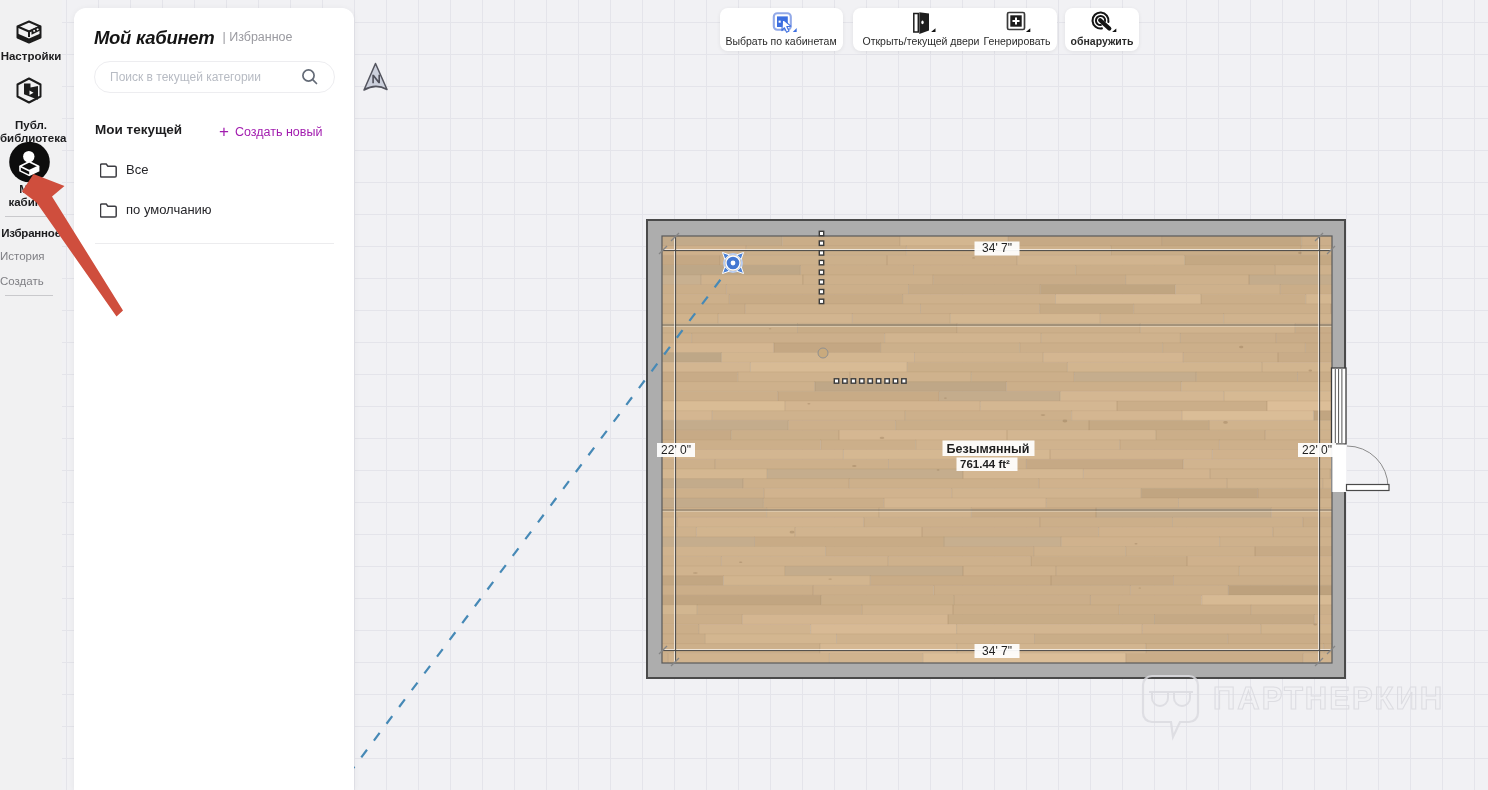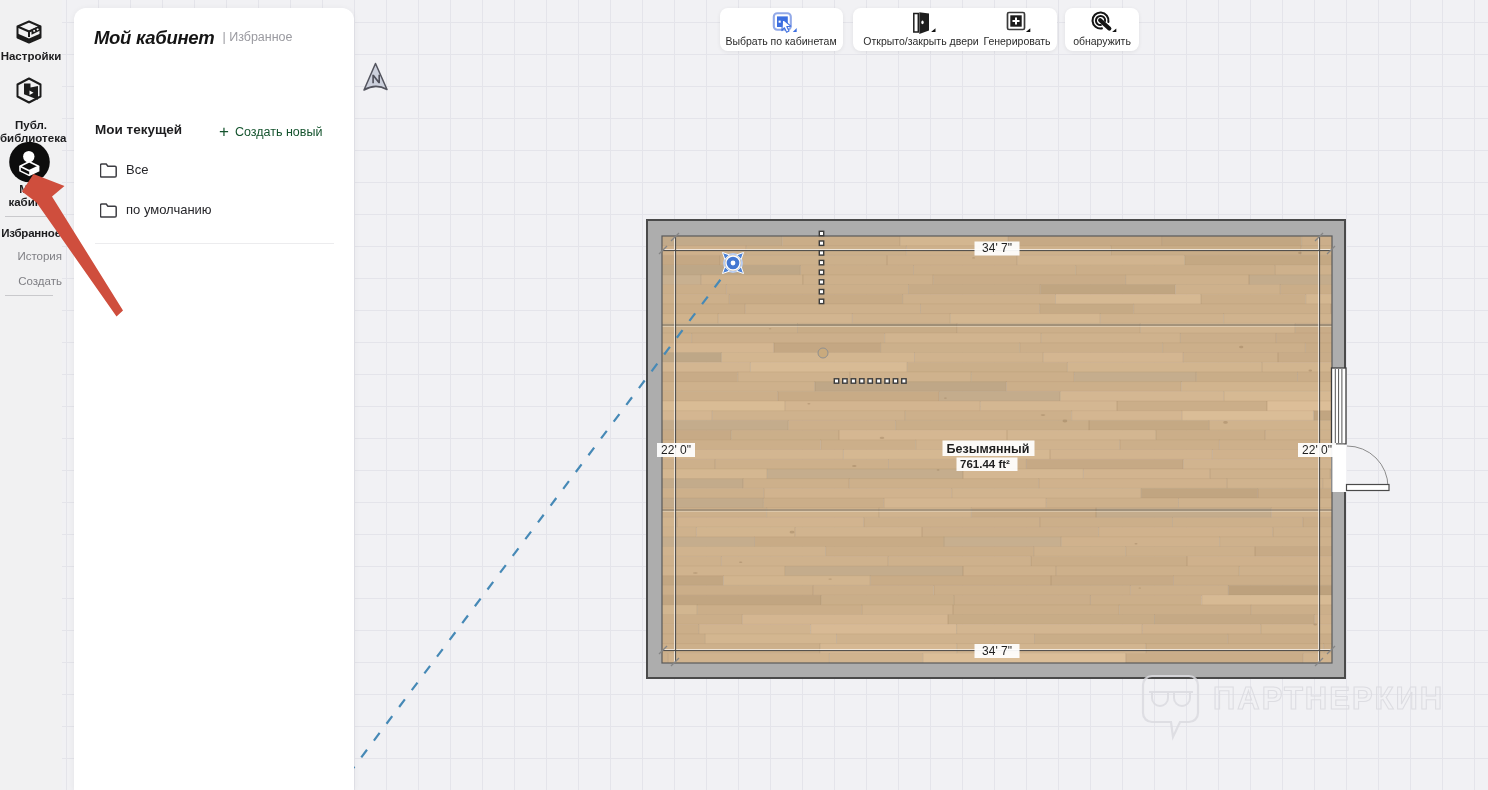--- a/index.html
+++ b/index.html
@@ -9,33 +9,33 @@
     background-image:linear-gradient(to right,#e4e4ea 1px,transparent 1px),
                      linear-gradient(to bottom,#e4e4ea 1px,transparent 1px);
     background-size:32px 32px;background-position:2px 22px;}
   .toolbtn{position:absolute;top:8px;height:43px;background:#fff;border-radius:8px;
     box-shadow:0 1px 4px rgba(0,0,0,0.07);}
   .toollabel{position:absolute;top:35px;will-change:transform;font-size:10.5px;color:#2b2b2b;white-space:nowrap;
     transform:translateX(-50%);text-align:right;}
   #sidebar{position:absolute;left:0;top:0;width:62px;height:790px;background:#f1f1f2;}
   .sblabel{position:absolute;width:62px;will-change:transform;text-align:center;font-weight:bold;font-size:11.5px;
     color:#1c1c1e;white-space:nowrap;line-height:13px;}
-  .sbgray{position:absolute;width:62px;will-change:transform;text-align:right;font-size:11.5px;color:#7f7f84;}
+  .sbgray{position:absolute;width:62px;will-change:transform;text-align:left;font-size:11.5px;color:#7f7f84;}
   .sbline{position:absolute;left:5px;width:48px;border-top:1px solid #c9c9cc;}
   #panel{position:absolute;left:74px;top:8px;width:280px;height:782px;background:#fff;
     border-radius:12px 12px 0 0;box-shadow:0 1px 6px rgba(0,0,0,0.06);}
   #hdr{will-change:transform;position:absolute;left:20px;top:19px;font-size:18.5px;font-weight:bold;
     font-style:italic;color:#141414;letter-spacing:-0.3px;white-space:nowrap;}
   #hdr .sub{font-size:12.5px;font-weight:normal;font-style:normal;color:#9a9aa0;
     letter-spacing:0;margin-left:8px;vertical-align:3px;}
   #search{position:absolute;left:20px;top:53px;width:239px;height:30px;border:1.5px solid #ededf0;
     border-radius:17px;}
   #search .ph{will-change:transform;position:absolute;left:15px;top:8px;font-size:12px;color:#b7bbc3;}
   #groups{will-change:transform;position:absolute;left:21px;top:114px;font-size:13.5px;font-weight:bold;color:#1d1d1f;}
-  #newgrp{will-change:transform;position:absolute;right:32px;top:114px;font-size:12.5px;color:#14532d;}
+  #newgrp{will-change:transform;position:absolute;right:32px;top:114px;font-size:12.5px;color:#a21caf;}
   #newgrp .plus{font-size:17px;font-weight:normal;vertical-align:-1px;margin-right:6px;}
   .folderrow{will-change:transform;position:absolute;left:26px;font-size:13px;color:#26262a;}
   .folderrow svg{vertical-align:-4px;margin-right:9px;}
   #psep{position:absolute;left:21px;top:235px;width:239px;border-top:1px solid #ececee;}
 </style>
 </head>
 <body>
 <div id="canvas">
 <svg width="1488" height="790" style="position:absolute;left:0;top:0;will-change:transform">
   <defs>
@@ -693,23 +693,23 @@
   </g>
 
   <g fill="none" stroke="#141414" stroke-linecap="round">
     <path d="M1101.9,28.4 A8,8 0 1 1 1108.4,21.9" stroke-width="2.1"></path>
     <path d="M1100.9,25.1 A4.6,4.6 0 1 1 1105.1,20.9" stroke-width="2"></path>
     <line x1="1100.2" y1="20.2" x2="1109.3" y2="28.5" stroke-width="4.2"></line>
     <path d="M1116.3,28.5 v3.5 h-4.2 Z" fill="#111" stroke="none"></path>
   </g>
 </svg>
 <div class="toollabel" style="left:781px;">Выбрать по кабинетам</div>
-<div class="toollabel" style="left:921px;">Открыто/закрыть двери</div>
+<div class="toollabel" style="left:921px;">Открыть/текущей двери</div>
 <div class="toollabel" style="left:1017px;">Генерировать</div>
-<div class="toollabel" style="left:1102px;">обнаружить</div>
+<div class="toollabel" style="left:1102px;font-weight:bold;">обнаружить</div>
 
 <div id="sidebar">
   <svg width="62" height="790">
 
     <g stroke="#1c1c1c" stroke-width="2" fill="none" stroke-linejoin="round">
       <path d="M29,21.5 L40.5,26.5 V37.5 L29,42.5 L17.5,37.5 V26.5 Z"></path>
       <path d="M17.5,26.5 L29,31.5 L40.5,26.5 M29,31.5 V37"></path>
     </g>
     <path d="M31.5,29.6 L40.2,25.4 V30.6 L31.5,34.8 Z" fill="#1c1c1c"></path>
     <rect x="33.3" y="30" width="1.8" height="1.8" fill="#fff" transform="rotate(-24 34.2 30.9)"></rect>
@@ -735,20 +735,27 @@
   <div class="sblabel" style="top:183px;">Мой<br>кабинет</div>
   <div class="sbline" style="top:216px;"></div>
   <div class="sblabel" style="top:227px;font-size:11.5px;letter-spacing:-0.2px;">Избранное</div>
   <div class="sbgray" style="top:250px;">История</div>
   <div class="sbgray" style="top:275px;">Создать</div>
   <div class="sbline" style="top:295px;"></div>
 </div>
 
 <div id="panel">
   <div id="hdr">Мой кабинет<span class="sub">| Избранное</span></div>
+  <div id="search">
+    <span class="ph">Поиск в текущей категории</span>
+    <svg width="20" height="20" style="position:absolute;right:14px;top:5px;">
+      <circle cx="8.5" cy="8.5" r="5.6" fill="none" stroke="#646b77" stroke-width="1.7"></circle>
+      <line x1="12.7" y1="12.7" x2="16.5" y2="16.5" stroke="#646b77" stroke-width="1.7" stroke-linecap="round"></line>
+    </svg>
+  </div>
   <div id="groups">Мои текущей</div>
   <div id="newgrp"><span class="plus">+</span>Создать новый</div>
   <div class="folderrow" style="top:154px;text-align:center;">
     <svg width="17" height="15" viewBox="0 0 17 15">
         <path d="M1.8,1 h4.4 l1.7,2.2 h7 c0.7,0 1.3,0.6 1.3,1.3 v8.2 c0,0.7 -0.6,1.3 -1.3,1.3 h-13.1 c-0.7,0 -1.3,-0.6 -1.3,-1.3 v-10.4 c0,-0.7 0.6,-1.3 1.3,-1.3 Z" fill="none" stroke="#3c3c42" stroke-width="1.5"></path>
       </svg>Все
   </div>
   <div class="folderrow" style="top:194px;text-align:right;">
     <svg width="17" height="15" viewBox="0 0 17 15">
         <path d="M1.8,1 h4.4 l1.7,2.2 h7 c0.7,0 1.3,0.6 1.3,1.3 v8.2 c0,0.7 -0.6,1.3 -1.3,1.3 h-13.1 c-0.7,0 -1.3,-0.6 -1.3,-1.3 v-10.4 c0,-0.7 0.6,-1.3 1.3,-1.3 Z" fill="none" stroke="#3c3c42" stroke-width="1.5"></path>

